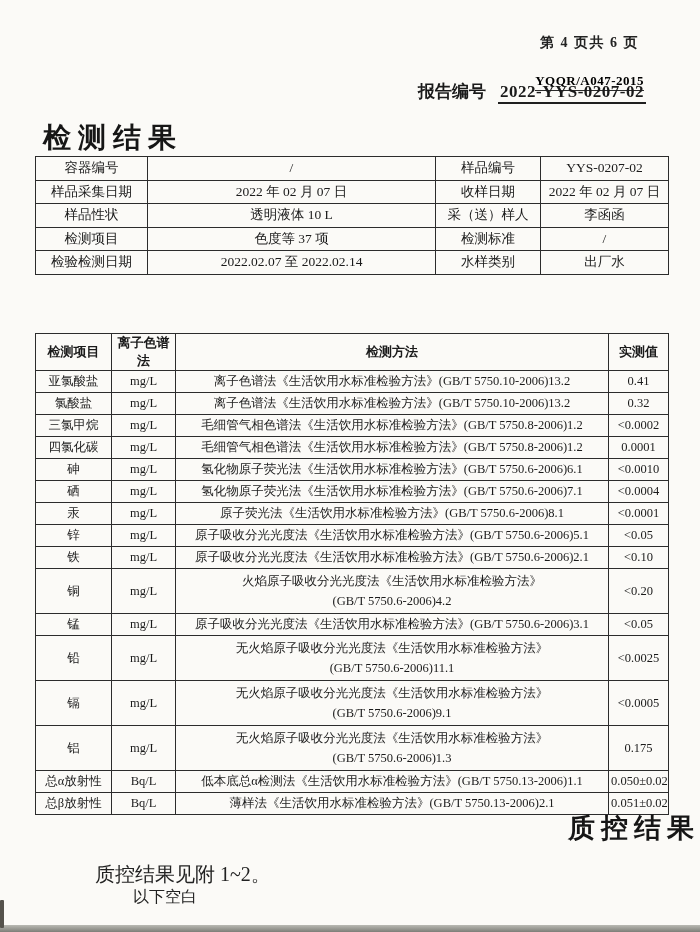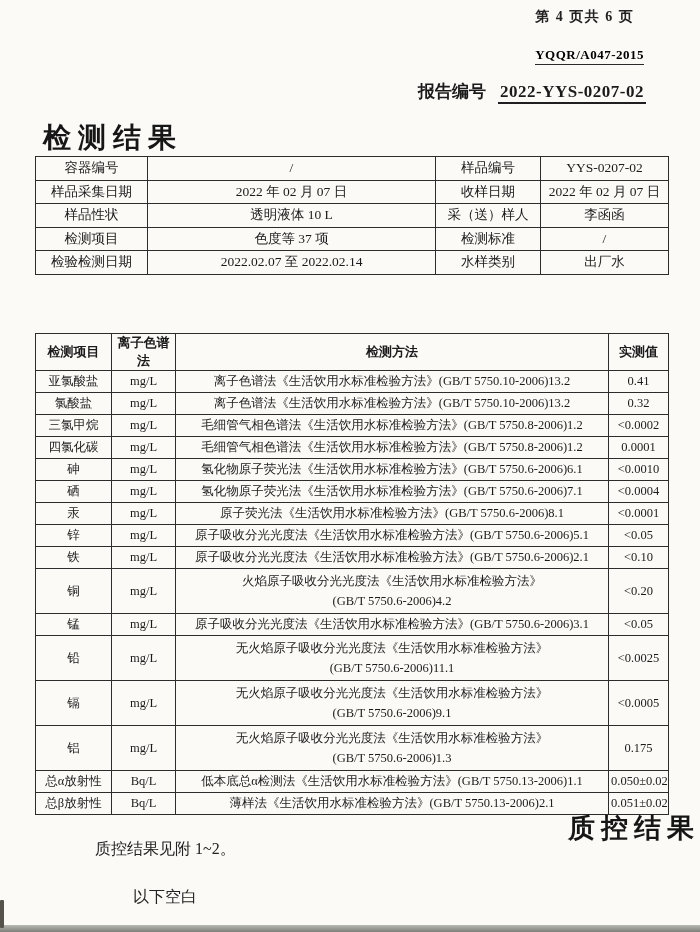--- a/index.html
+++ b/index.html
@@ -7,21 +7,21 @@
     width:700px;height:932px;
     background:#e9e9e5;
     font-family:"Liberation Serif","DejaVu Serif",serif;
   }
   .page{
     position:relative;width:700px;height:932px;overflow:hidden;
     background:#fbfaf7;color:#1c1c1c;
   }
   
   .hdr-right{
-    position:absolute;top:8px;right:56px;text-align:left;
+    position:absolute;top:34px;right:56px;text-align:center;
   }
   .page-indicator{
     font-size:14px;font-weight:bold;letter-spacing:1.5px;color:#222;
   }
   .doc-code{
     display:inline-block;margin-top:3px;font-size:13px;font-weight:bold;
     letter-spacing:0.5px;border-bottom:1.6px solid #2a2a2a;padding-bottom:1px;color:#000000;
   }
   .report-line{
     position:absolute;top:80px;right:54px;
@@ -56,21 +56,21 @@
     border:1.6px solid #2c2c2c;height:23px;text-align:center;
     font-weight:bold;font-size:13px;padding:0 2px;color:#1b1b1b;
   }
   .data-table td{
     border:1.3px solid #2c2c2c;height:21px;text-align:center;
     padding:0 2px;overflow:hidden;color:#1b1b1b;
   }
   .data-table tr.two-line td{height:44px;}
   .data-table td.method-cell div{line-height:1.6;}
   
-  .qc-note-1{position:absolute;top:839px;left:95px;font-size:16px;color:#222;}
+  .qc-note-1{position:absolute;top:861px;left:95px;font-size:20px;color:#222;}
   .qc-note-2{position:absolute;top:887px;left:133px;font-size:16px;color:#222;}
   
   .scan-bottom-bar{
     position:absolute;left:0;right:0;bottom:0;height:7px;
     background:linear-gradient(180deg,#b9b9b3,#7e7e78);
   }
   .scan-left-mark{
     position:absolute;left:0;bottom:4px;width:4px;height:28px;
     background:#55524c;border-radius:1px;
   }

